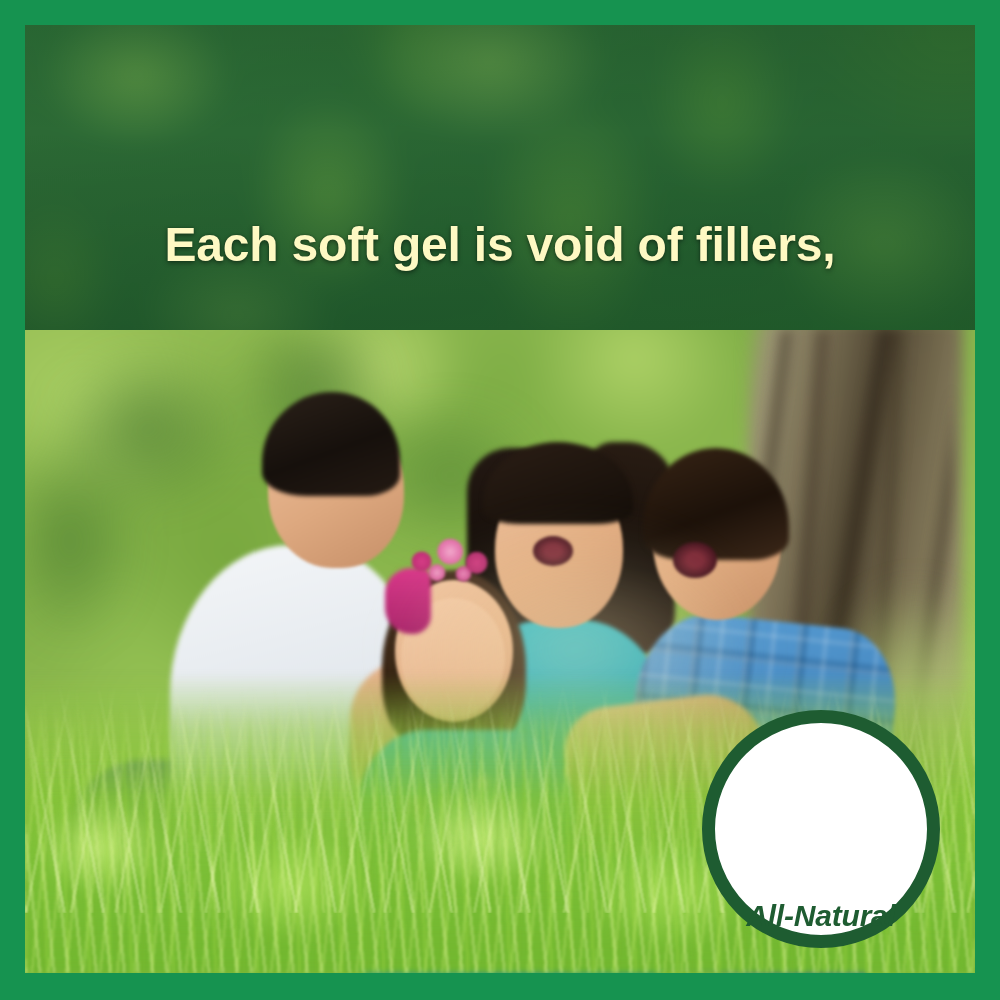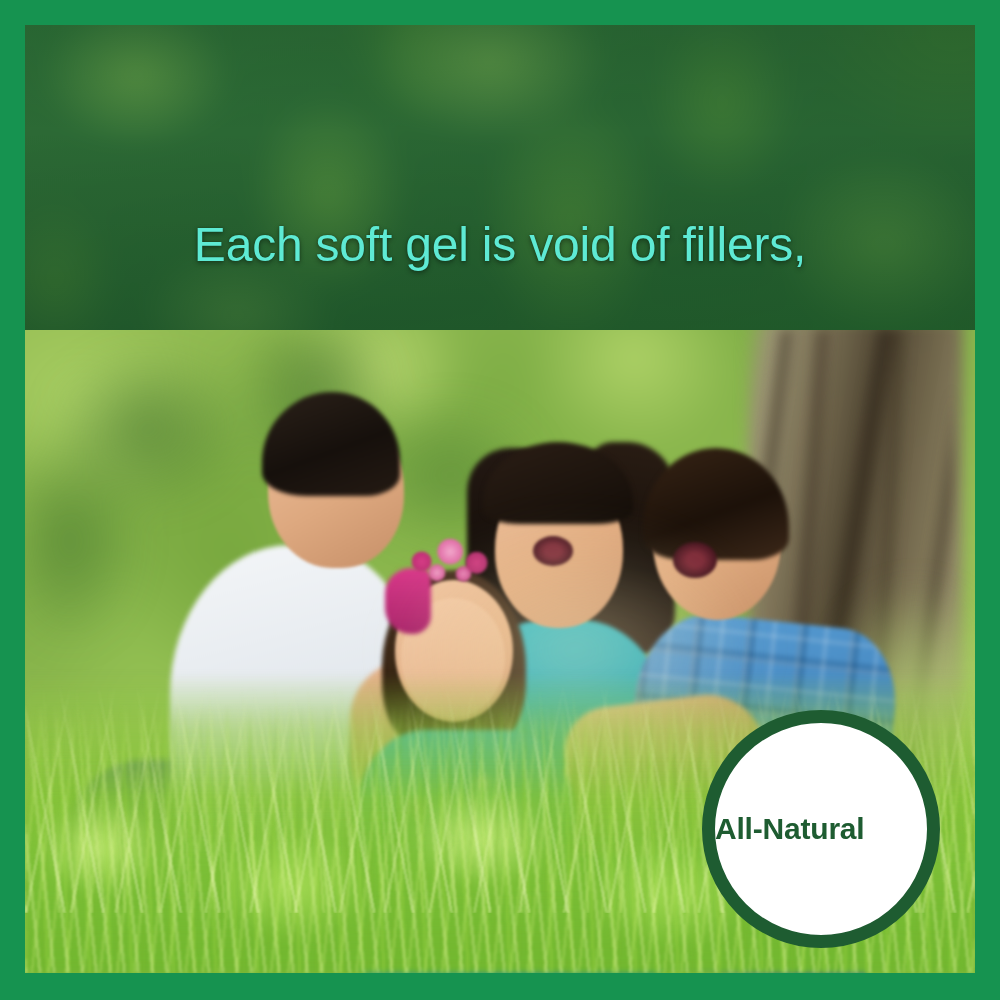--- a/index.html
+++ b/index.html
@@ -62,23 +62,23 @@
     inset: 0;
     background:
       linear-gradient(to bottom, rgba(20,70,32,.22), rgba(20,70,32,0) 35%, rgba(18,64,28,.30));
   }
 
   .headline {
     position: absolute;
     left: 0; right: 0;
     top: 62px;
     text-align: center;
-    color: #5eead4;
+    color: #fef9c3;
     font-family: "Liberation Sans", sans-serif;
-    font-weight: normal;
+    font-weight: bold;
     font-size: 48px;
     line-height: 63px;
     letter-spacing: -0.2px;
     text-shadow: 0 2px 5px rgba(0,0,0,.42), 0 0 2px rgba(0,0,0,.30);
     white-space: pre;
   }
   .headline-line { display: block; }
 
   
   .photo {
@@ -389,23 +389,23 @@
     position: absolute;
     left: 677px;          
     top:  685px;          
     width: 238px;
     height: 238px;
     border-radius: 50%;
     background: #ffffff;
     border: 13px solid #1e5c31;
     box-sizing: border-box;
     display: flex;
-    flex-direction: column;
-    align-items: flex-start;
+    align-items: flex-end;
     justify-content: center;
+    font-style: italic;
   }
   .badge-text {
     color: #1e5c31;
     font-family: "Liberation Sans", sans-serif;
     font-weight: bold;
     font-size: 30px;
     line-height: 38px;
     text-align: center;
     letter-spacing: -0.2px;
     white-space: nowrap;

